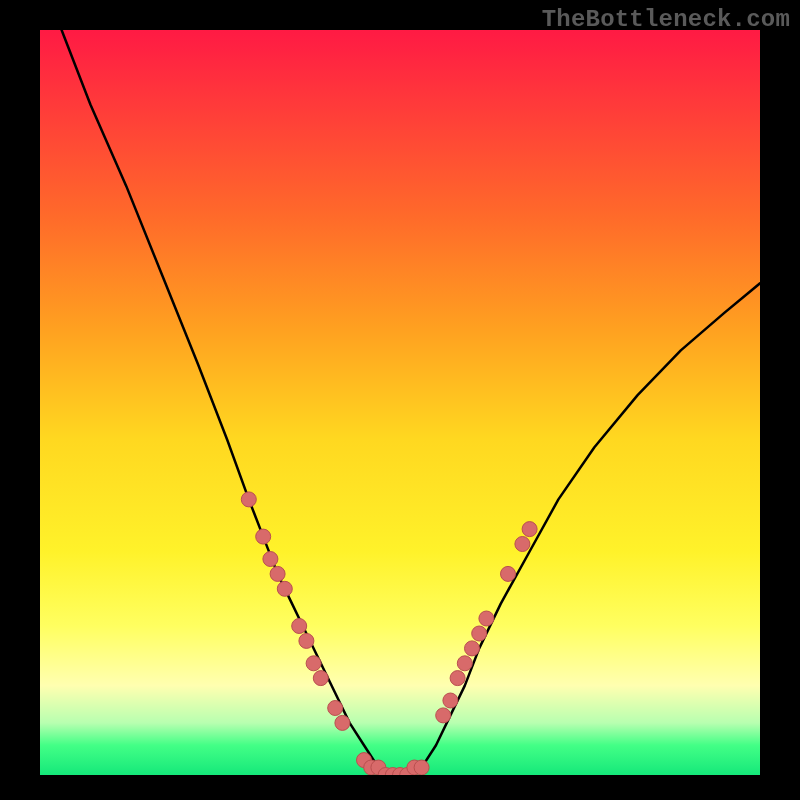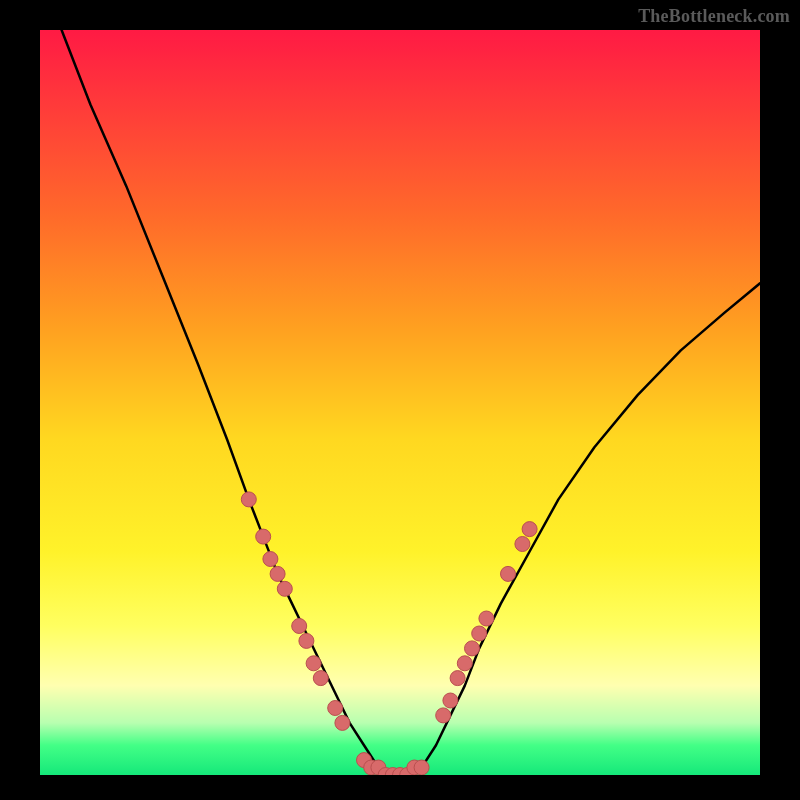--- a/index.html
+++ b/index.html
@@ -33,22 +33,22 @@
       #ffffb0 88%,
       #b8ffb0 93%,
       #43ff86 96%,
       #15e87a 100%
     );
   }
   .watermark {
     position: absolute;
     top: 6px;
     right: 10px;
-    font-family: Liberation Serif, serif;
-    font-size: 18px;
+    font-family: Liberation Mono, monospace;
+    font-size: 24px;
     font-weight: 600;
     color: #5a5a5a;
     letter-spacing: 0.2px;
     user-select: none;
   }
   svg.curve {
     position: absolute;
     left: 0;
     top: 0;
     width: 720px;

